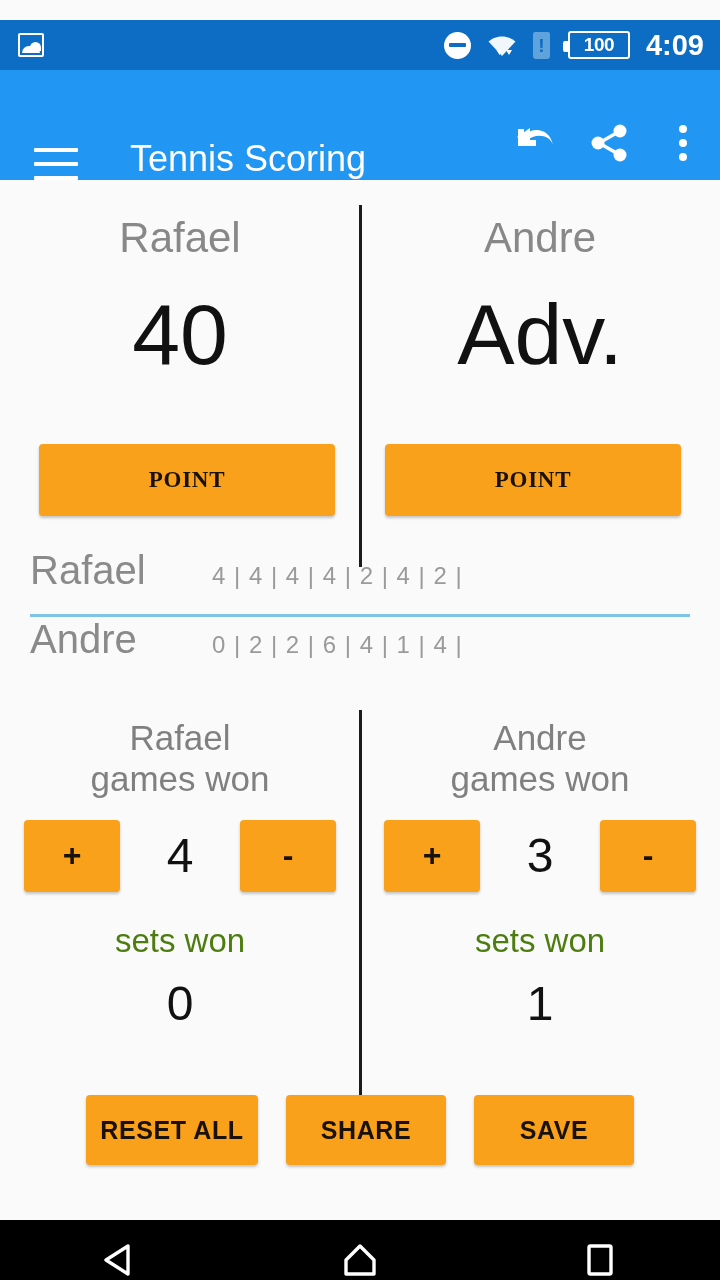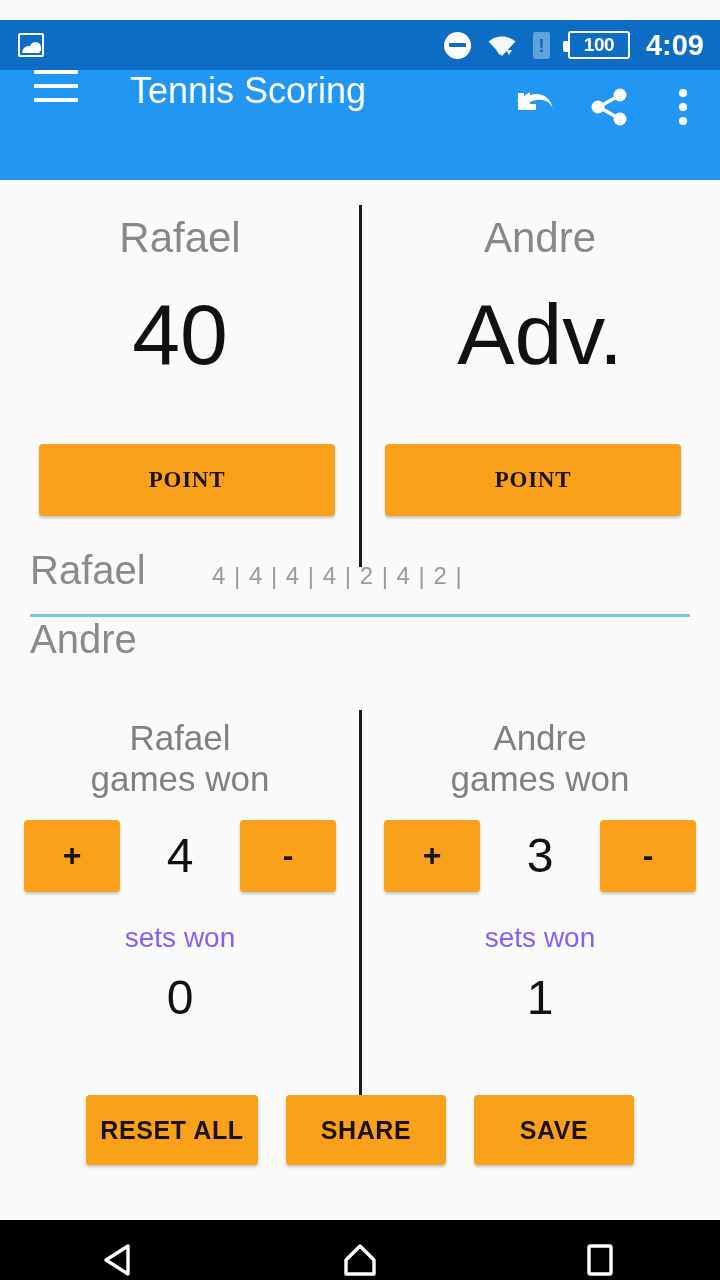--- a/index.html
+++ b/index.html
@@ -74,21 +74,21 @@
   .clock {
     color: #fff; font-size: 29px; font-weight: bold;
     letter-spacing: 0px; line-height: 1;
   }
 
   
   .toolbar {
     position: absolute; top: 50px; left: 0;
     width: 720px; height: 110px;
     background: #2196F3;
-    display: flex; align-items: flex-start;
+    display: flex; align-items: flex-end;
   }
   .hamburger {
     margin-left: 34px; width: 44px; height: 32px;
     display: flex; flex-direction: column; justify-content: space-between;
     cursor: pointer;
   }
   .hamburger span { display: block; height: 4px; background: #fff; border-radius: 1px; }
   .app-title {
     margin-left: 52px;
     color: #fff; font-size: 36px; font-weight: normal;
@@ -180,21 +180,21 @@
     color: #1A1208; font-size: 32px; font-weight: bold;
     box-shadow: 0 2px 3px rgba(0,0,0,0.22);
     cursor: pointer; font-family: "Liberation Sans", sans-serif;
     display: flex; align-items: center; justify-content: center;
   }
   .games-count {
     width: 120px; text-align: center;
     font-size: 48px; color: #111; line-height: 1;
   }
   .sets-label {
-    font-size: 28px; color: #8b5cf6; margin-top: 30px;
+    font-size: 33px; color: #4d7c0f; margin-top: 30px;
   }
   .sets-count {
     font-size: 48px; color: #111; margin-top: 20px; line-height: 1;
   }
 
   
   .actions {
     position: absolute; top: 915px; left: 0; width: 720px;
     display: flex; justify-content: center; gap: 28px;
   }
@@ -298,20 +298,21 @@
     <button class="point-btn right">POINT</button>
 
     <div class="history">
       <div class="hist-row">
         <div class="hist-name">Rafael</div>
         <div class="hist-scores">4 | 4 | 4 | 4 | 2 | 4 | 2 |</div>
       </div>
       <div class="hist-underline"></div>
       <div class="hist-row">
         <div class="hist-name">Andre</div>
+        <div class="hist-scores">0 | 2 | 2 | 6 | 4 | 1 | 4 |</div>
       </div>
     </div>
 
     <div class="games-section">
       <div class="games-col">
         <div class="games-label">Rafael<br>games won</div>
         <div class="stepper">
           <button class="sq-btn">+</button>
           <div class="games-count">4</div>
           <button class="sq-btn">-</button>

